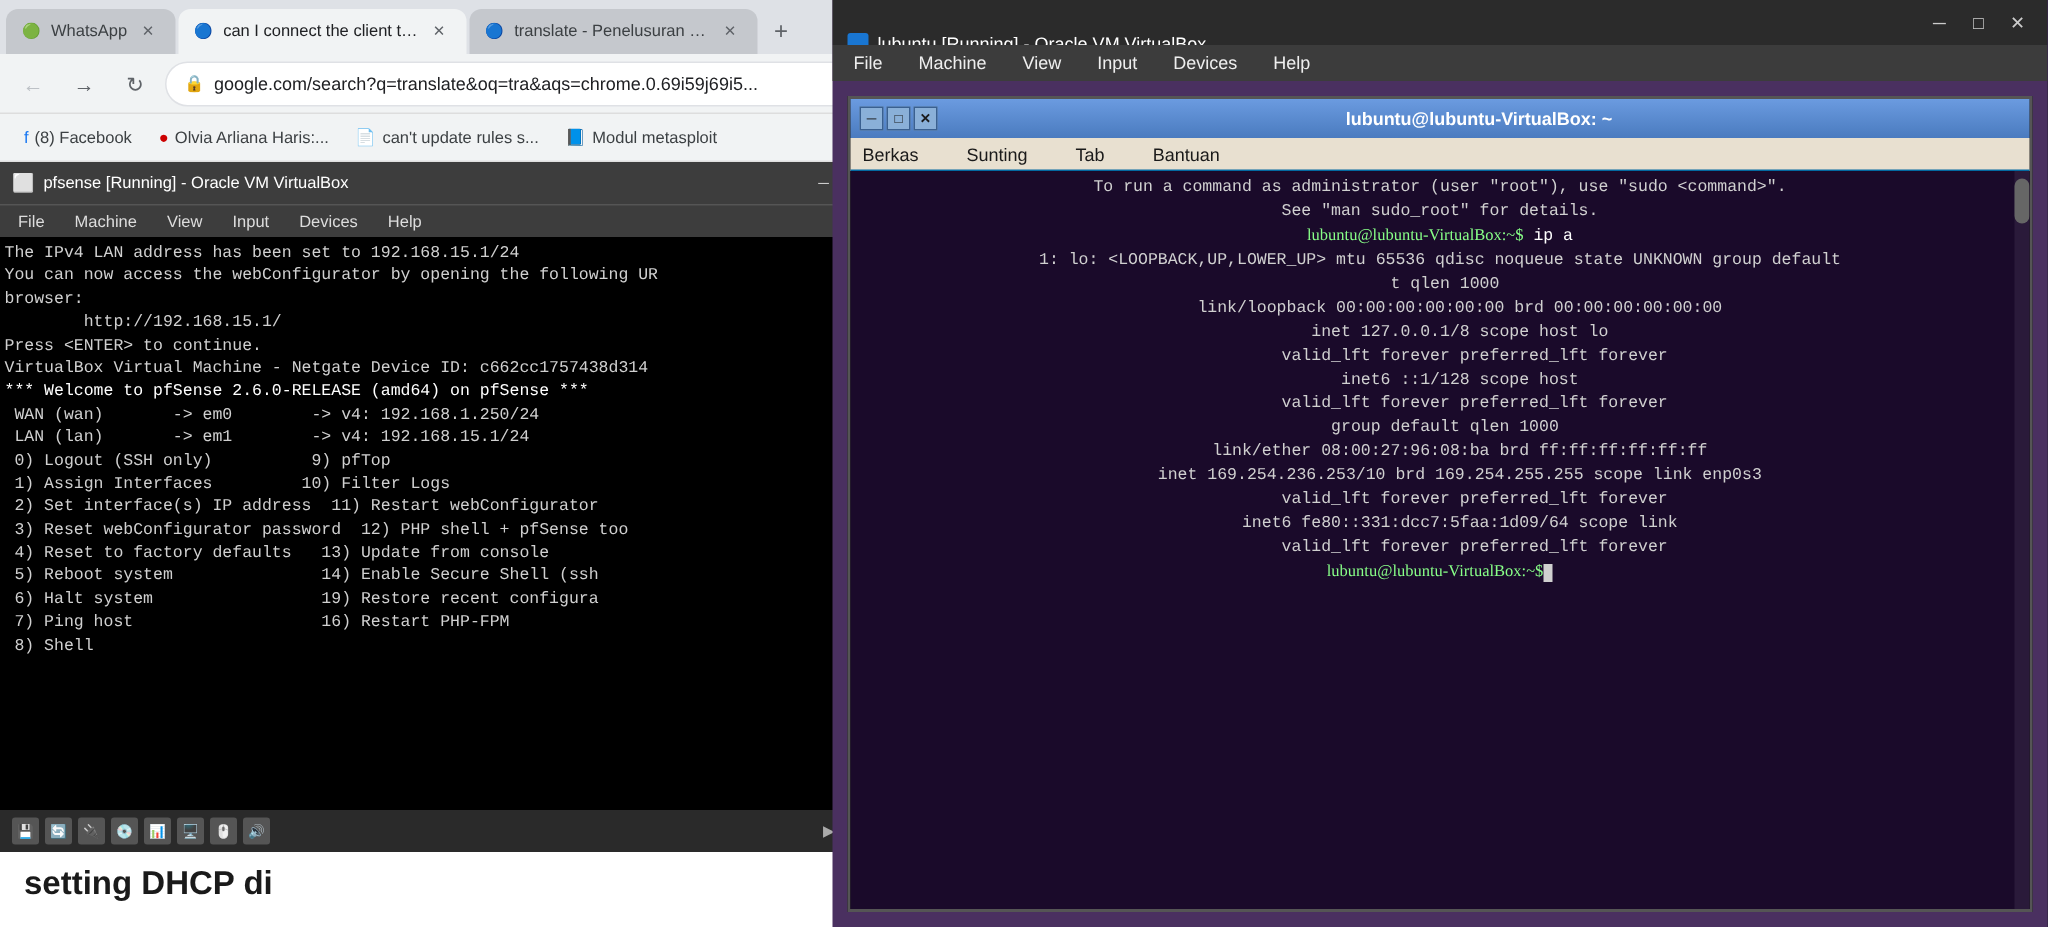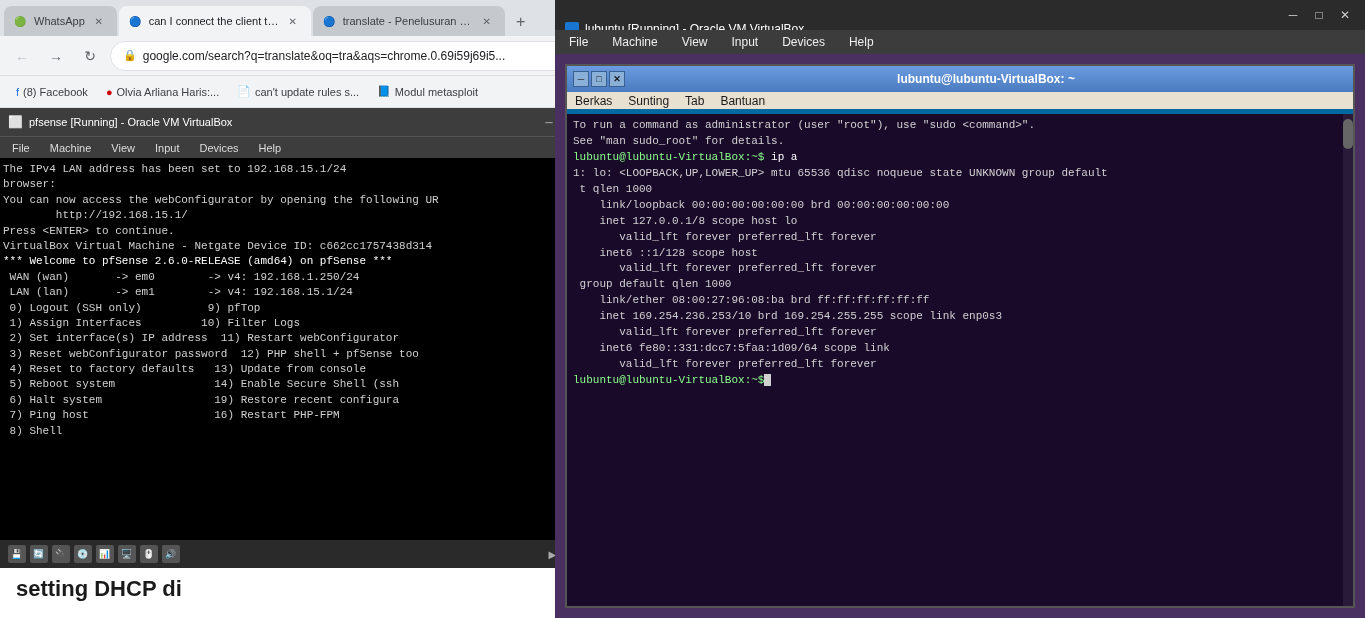--- a/index.html
+++ b/index.html
@@ -364,43 +364,43 @@
       cursor: pointer;
       color: #1a1a1a;
     }
 
     .lubuntu-menubar {
       display: flex;
       align-items: center;
       height: 22px;
       background: #e8e0d0;
       padding: 0 8px;
-      gap: 16px;
+      gap: 32px;
       font-size: 12px;
       color: #1a1a1a;
-      border-bottom: 5px solid #0369a1;
+      border-bottom: 1px solid #0369a1;
     }
 
     .lubuntu-menu-item {
       cursor: pointer;
     }
 
     .lubuntu-content {
       flex: 1;
       background: #1a0a2a;
       color: #d0d0d0;
       font-family: 'Courier New', monospace;
       font-size: 11px;
       padding: 4px 6px;
       overflow: hidden;
       line-height: 1.45;
     }
 
     .term-line { white-space: pre; }
-    .term-prompt { color: #88ff88; }
+    .term-prompt { color: #88ff88; font-family: Liberation Serif, serif; }
     .term-cmd { color: #ffffff; }
     .term-output { color: #d0d0d0; }
 
     .scrollbar-v {
       width: 8px;
       background: #2a2a2a;
       position: absolute;
       right: 0; top: 0; bottom: 0;
     }
     .scrollbar-thumb {
@@ -484,22 +484,22 @@
       <div class="pfsense-menubar">
         <span class="menu-item-vm">File</span>
         <span class="menu-item-vm">Machine</span>
         <span class="menu-item-vm">View</span>
         <span class="menu-item-vm">Input</span>
         <span class="menu-item-vm">Devices</span>
         <span class="menu-item-vm">Help</span>
       </div>
       <div class="pfsense-content" style="position:relative;">
         <div class="term-line term-output">The IPv4 LAN address has been set to 192.168.15.1/24</div>
+        <div class="term-line term-output">You can now access the webConfigurator by opening the following UR</div>
         <div class="term-line term-output">browser:</div>
-        <div class="term-line term-output">You can now access the webConfigurator by opening the following UR</div>
         <div class="term-line term-output">        http://192.168.15.1/</div>
         <div class="term-line"></div>
         <div class="term-line term-output">Press &lt;ENTER&gt; to continue.</div>
         <div class="term-line term-output">VirtualBox Virtual Machine - Netgate Device ID: c662cc1757438d314</div>
         <div class="term-line"></div>
         <div class="term-line term-white" style="color:#fff;">*** Welcome to pfSense 2.6.0-RELEASE (amd64) on pfSense ***</div>
         <div class="term-line"></div>
         <div class="term-line term-output"> WAN (wan)       -&gt; em0        -&gt; v4: 192.168.1.250/24</div>
         <div class="term-line term-output"> LAN (lan)       -&gt; em1        -&gt; v4: 192.168.15.1/24</div>
         <div class="term-line"></div>
@@ -573,21 +573,21 @@
       <span class="lubuntu-title-text">lubuntu@lubuntu-VirtualBox: ~</span>
     </div>
 
     <div class="lubuntu-menubar">
       <span class="lubuntu-menu-item">Berkas</span>
       <span class="lubuntu-menu-item">Sunting</span>
       <span class="lubuntu-menu-item">Tab</span>
       <span class="lubuntu-menu-item">Bantuan</span>
     </div>
 
-    <div class="lubuntu-content" style="position:relative;">
+    <div class="lubuntu-content" style="position:relative;text-align:center;">
       <div class="term-line term-output">To run a command as administrator (user "root"), use "sudo &lt;command&gt;".</div>
       <div class="term-line term-output">See "man sudo_root" for details.</div>
       <div class="term-line"></div>
       <div class="term-line"><span class="term-prompt">lubuntu@lubuntu-VirtualBox:~$</span><span class="term-cmd"> ip a</span></div>
       <div class="term-line term-output">1: lo: &lt;LOOPBACK,UP,LOWER_UP&gt; mtu 65536 qdisc noqueue state UNKNOWN group default</div>
       <div class="term-line term-output"> t qlen 1000</div>
       <div class="term-line term-output">    link/loopback 00:00:00:00:00:00 brd 00:00:00:00:00:00</div>
       <div class="term-line term-output">    inet 127.0.0.1/8 scope host lo</div>
       <div class="term-line term-output">       valid_lft forever preferred_lft forever</div>
       <div class="term-line term-output">    inet6 ::1/128 scope host</div>

